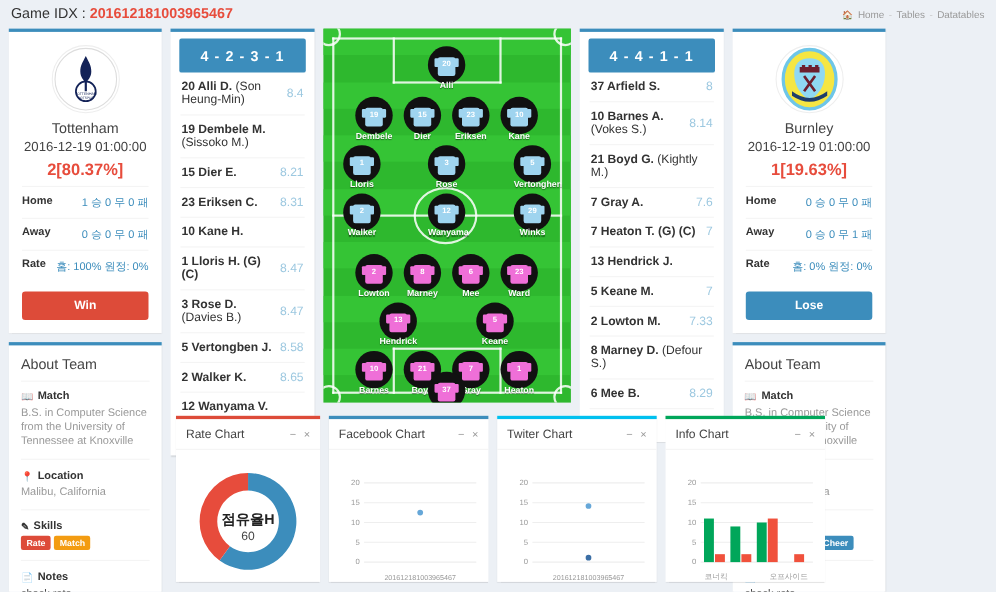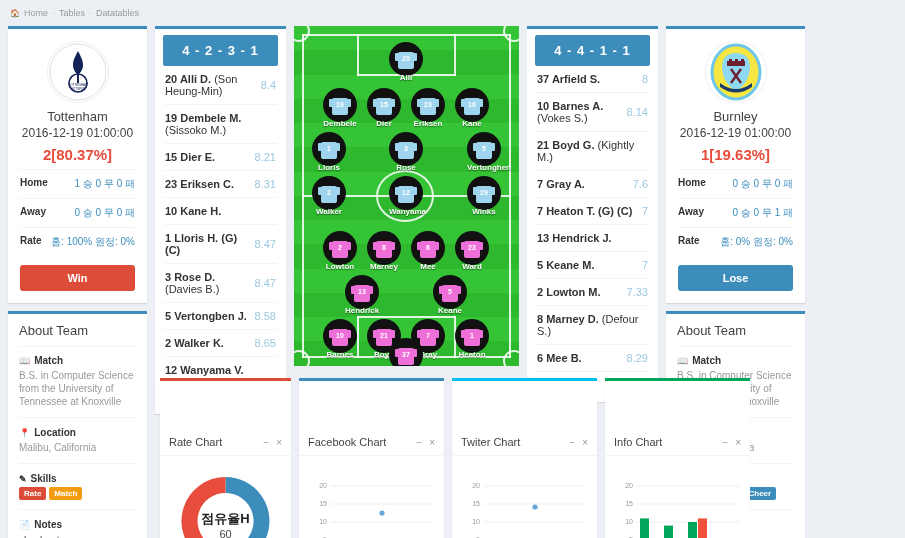--- a/index.html
+++ b/index.html
@@ -76,32 +76,35 @@
   .shirt .body { position:absolute; left:3px; top:2px; width:16px; height:17px; border-radius:2px; }
   .shirt .sl { position:absolute; top:3px; width:4px; height:8px; border-radius:1px; }
   .shirt .sl.l { left:0; } .shirt .sl.r { right:0; }
   .shirt .col { position:absolute; left:7px; top:0; width:8px; height:4px; background:#111; border-radius:0 0 4px 4px; }
   .shirt .num { position:absolute; left:0; top:5px; width:22px; text-align:center; font-size:7px; font-weight:bold; color:#fff; }
 
   
   .charts { position:absolute; left:160px; top:378px; display:flex; gap:8px; }
   .cbox { width:131px; background:#fff; box-shadow:0 1px 1px rgba(0,0,0,.1); }
   .cbox.w150 { width:145px; }
-  .cbox .chd { display:flex; align-items:center; justify-content:space-between; padding:8px 9px 7px; border-bottom:1px solid #f4f4f4;margin-top:47px; }
+  .cbox .chd { display:flex; align-items:center; justify-content:space-between; padding:8px 9px 7px; border-bottom:1px solid #f4f4f4; }
   .cbox .ctitle { font-size:11px; color:#444; }
   .cbox .ctools { display:flex; gap:7px; color:#999; font-size:10px; }
   .cbody { padding:5px 6px 4px; height:120px; }
   svg { display:block; }
 </style>
 </head>
 <body>
 
 <div class="page">
 
   <div class="topbar">
+    <div class="gameidx">
+      <span>Game IDX : </span><span class="idv">201612181003965467</span>
+    </div>
     <div class="breadcrumb">
       <span class="home-ic">🏠</span>
       <span>Home</span>
       <span class="sep">-</span>
       <span>Tables</span>
       <span class="sep">-</span>
       <span>Datatables</span>
     </div>
   </div>
 

